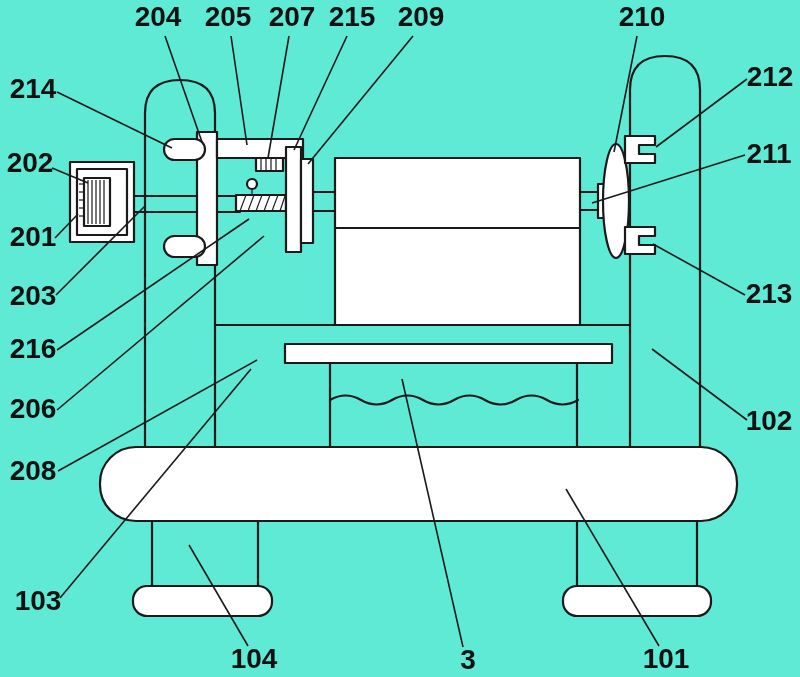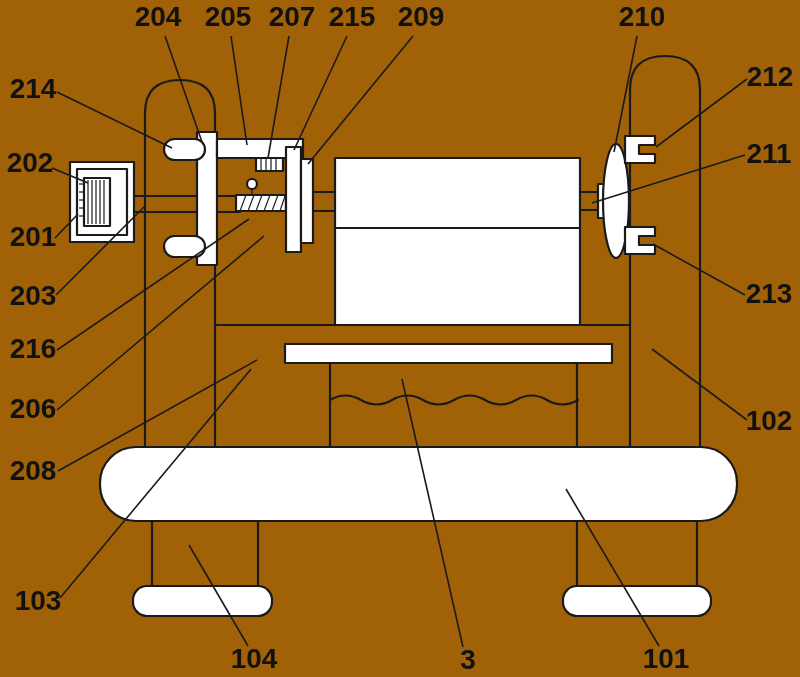--- a/index.html
+++ b/index.html
@@ -4,21 +4,21 @@
 <style>
   html, body {
     margin: 0;
     padding: 0;
     background: #ffffff;
   }
   .figure-canvas {
     position: relative;
     width: 800px;
     height: 677px;
-    background: #a16207;
+    background: #5eead4;
     overflow: hidden;
   }
   svg { display: block; }
   .ink {
     stroke: #1a1a1a;
     fill: none;
     stroke-width: 2.2;
     stroke-linecap: round;
     stroke-linejoin: round;
   }

